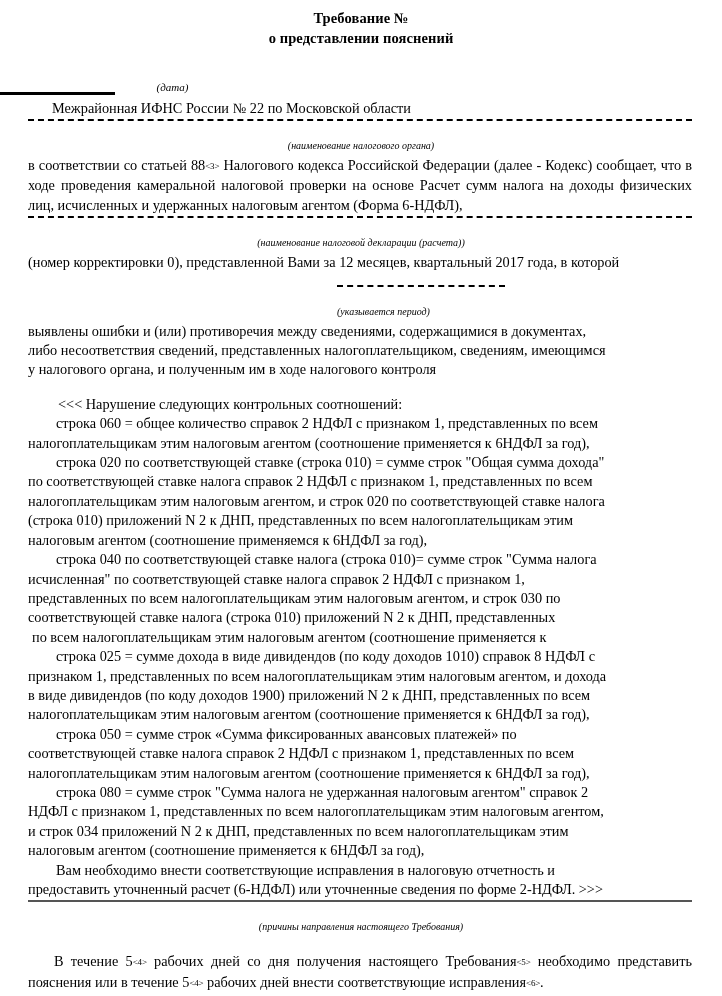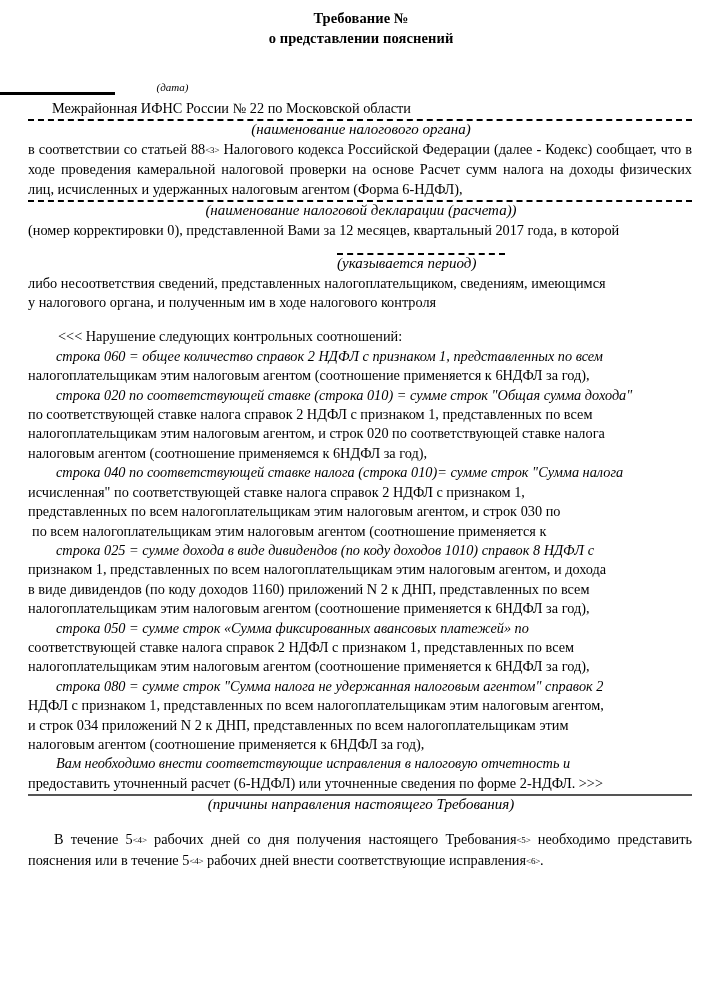--- a/index.html
+++ b/index.html
@@ -89,23 +89,23 @@
 
   .solid-rule {
     border-top: 2px solid #555;
     height: 0;
     margin-top: 1px;
   }
 
   .caption {
     text-align: center;
     font-style: italic;
-    font-size: 15px;
+    font-size: 10px;
     line-height: 15px;
-    margin-top: 1px;
+    margin-top: 17px;
   }
   .caption.period-cap {
     text-align: left;
     padding-left: 337px;
   }
 
   
   .para-just {
     text-align: justify;
     text-justify: inter-word;
@@ -132,21 +132,20 @@
   .block {
     margin-top: 15px;
     text-align: left;
   }
   .block p {
     margin: 0;
     line-height: 19.4px;
   }
   .block p.hang {
     text-indent: 28px;
-    font-style: italic;
   }
   .block p.hang2 {
     text-indent: 30px;
   }
   .block p.pad1 {
     padding-left: 4px;
   }
   .block p.pad2 {
     padding-left: 8px;
   }
@@ -190,43 +189,46 @@
   <div class="content">
     <p class="para-left" style="margin:3px 0 12px 0;font-family:Liberation Serif, serif;">(номер корректировки 0), представленной Вами   за 12 месяцев, квартальный  2017 года, в которой</p>
   </div>
 
   <div style="margin-top:9px;">
     <div class="dashed-rule period"></div>
     <div class="caption period-cap">(указывается период)</div>
   </div>
 
   <div class="content block" style="margin-top:3px;">
+    <p>выявлены ошибки и (или) противоречия между сведениями, содержащимися в документах,</p>
     <p>либо несоответствия сведений, представленных налогоплательщиком, сведениям, имеющимся</p>
     <p>у налогового органа, и полученным им в ходе налогового контроля</p>
   </div>
 
   <div class="content block">
     <p class="hang2">&lt;&lt;&lt; Нарушение следующих контрольных соотношений:</p>
 
     <p class="hang">строка 060 = общее количество справок 2 НДФЛ с признаком 1, представленных по всем</p>
     <p>налогоплательщикам этим налоговым агентом (соотношение применяется к 6НДФЛ за год),</p>
 
     <p class="hang">строка 020 по соответствующей ставке (строка 010) =  сумме строк "Общая сумма дохода"</p>
     <p>по соответствующей ставке налога справок 2 НДФЛ с признаком 1, представленных по всем</p>
     <p>налогоплательщикам этим налоговым агентом, и строк 020 по соответствующей ставке налога</p>
+    <p>(строка 010) приложений N 2 к ДНП, представленных по всем налогоплательщикам этим</p>
     <p>налоговым агентом (соотношение применяемся к 6НДФЛ за год),</p>
 
     <p class="hang">строка 040 по соответствующей ставке налога (строка 010)= сумме строк "Сумма налога</p>
     <p>исчисленная" по соответствующей ставке налога справок 2 НДФЛ с признаком 1,</p>
     <p>представленных по всем налогоплательщикам этим налоговым агентом, и строк 030 по</p>
+    <p>соответствующей ставке налога (строка 010) приложений N 2 к ДНП, представленных</p>
     <p class="pad1">по всем налогоплательщикам этим налоговым агентом (соотношение применяется к</p>
 
     <p class="hang">строка 025 = сумме дохода в виде дивидендов (по коду доходов 1010) справок 8 НДФЛ с</p>
     <p>признаком 1, представленных по всем налогоплательщикам этим налоговым агентом, и дохода</p>
-    <p>в виде дивидендов (по коду доходов 1160) приложений N 2 к ДНП, представленных по всем</p>
+    <p>в виде дивидендов (по коду доходов 1900) приложений N 2 к ДНП, представленных по всем</p>
     <p>налогоплательщикам этим налоговым агентом (соотношение применяется к 6НДФЛ за год),</p>
 
     <p class="hang">строка 050  = сумме строк «Сумма фиксированных авансовых платежей»  по</p>
     <p>соответствующей ставке налога справок 2 НДФЛ с признаком 1, представленных по всем</p>
     <p>налогоплательщикам этим налоговым агентом (соотношение применяется к 6НДФЛ за год),</p>
 
     <p class="hang">строка 080 = сумме строк "Сумма налога не удержанная налоговым агентом" справок 2</p>
     <p>НДФЛ с признаком 1, представленных по всем налогоплательщикам этим налоговым агентом,</p>
     <p>и строк 034 приложений N 2 к ДНП, представленных по всем налогоплательщикам этим</p>
     <p>налоговым агентом (соотношение применяется к 6НДФЛ за год),</p>

